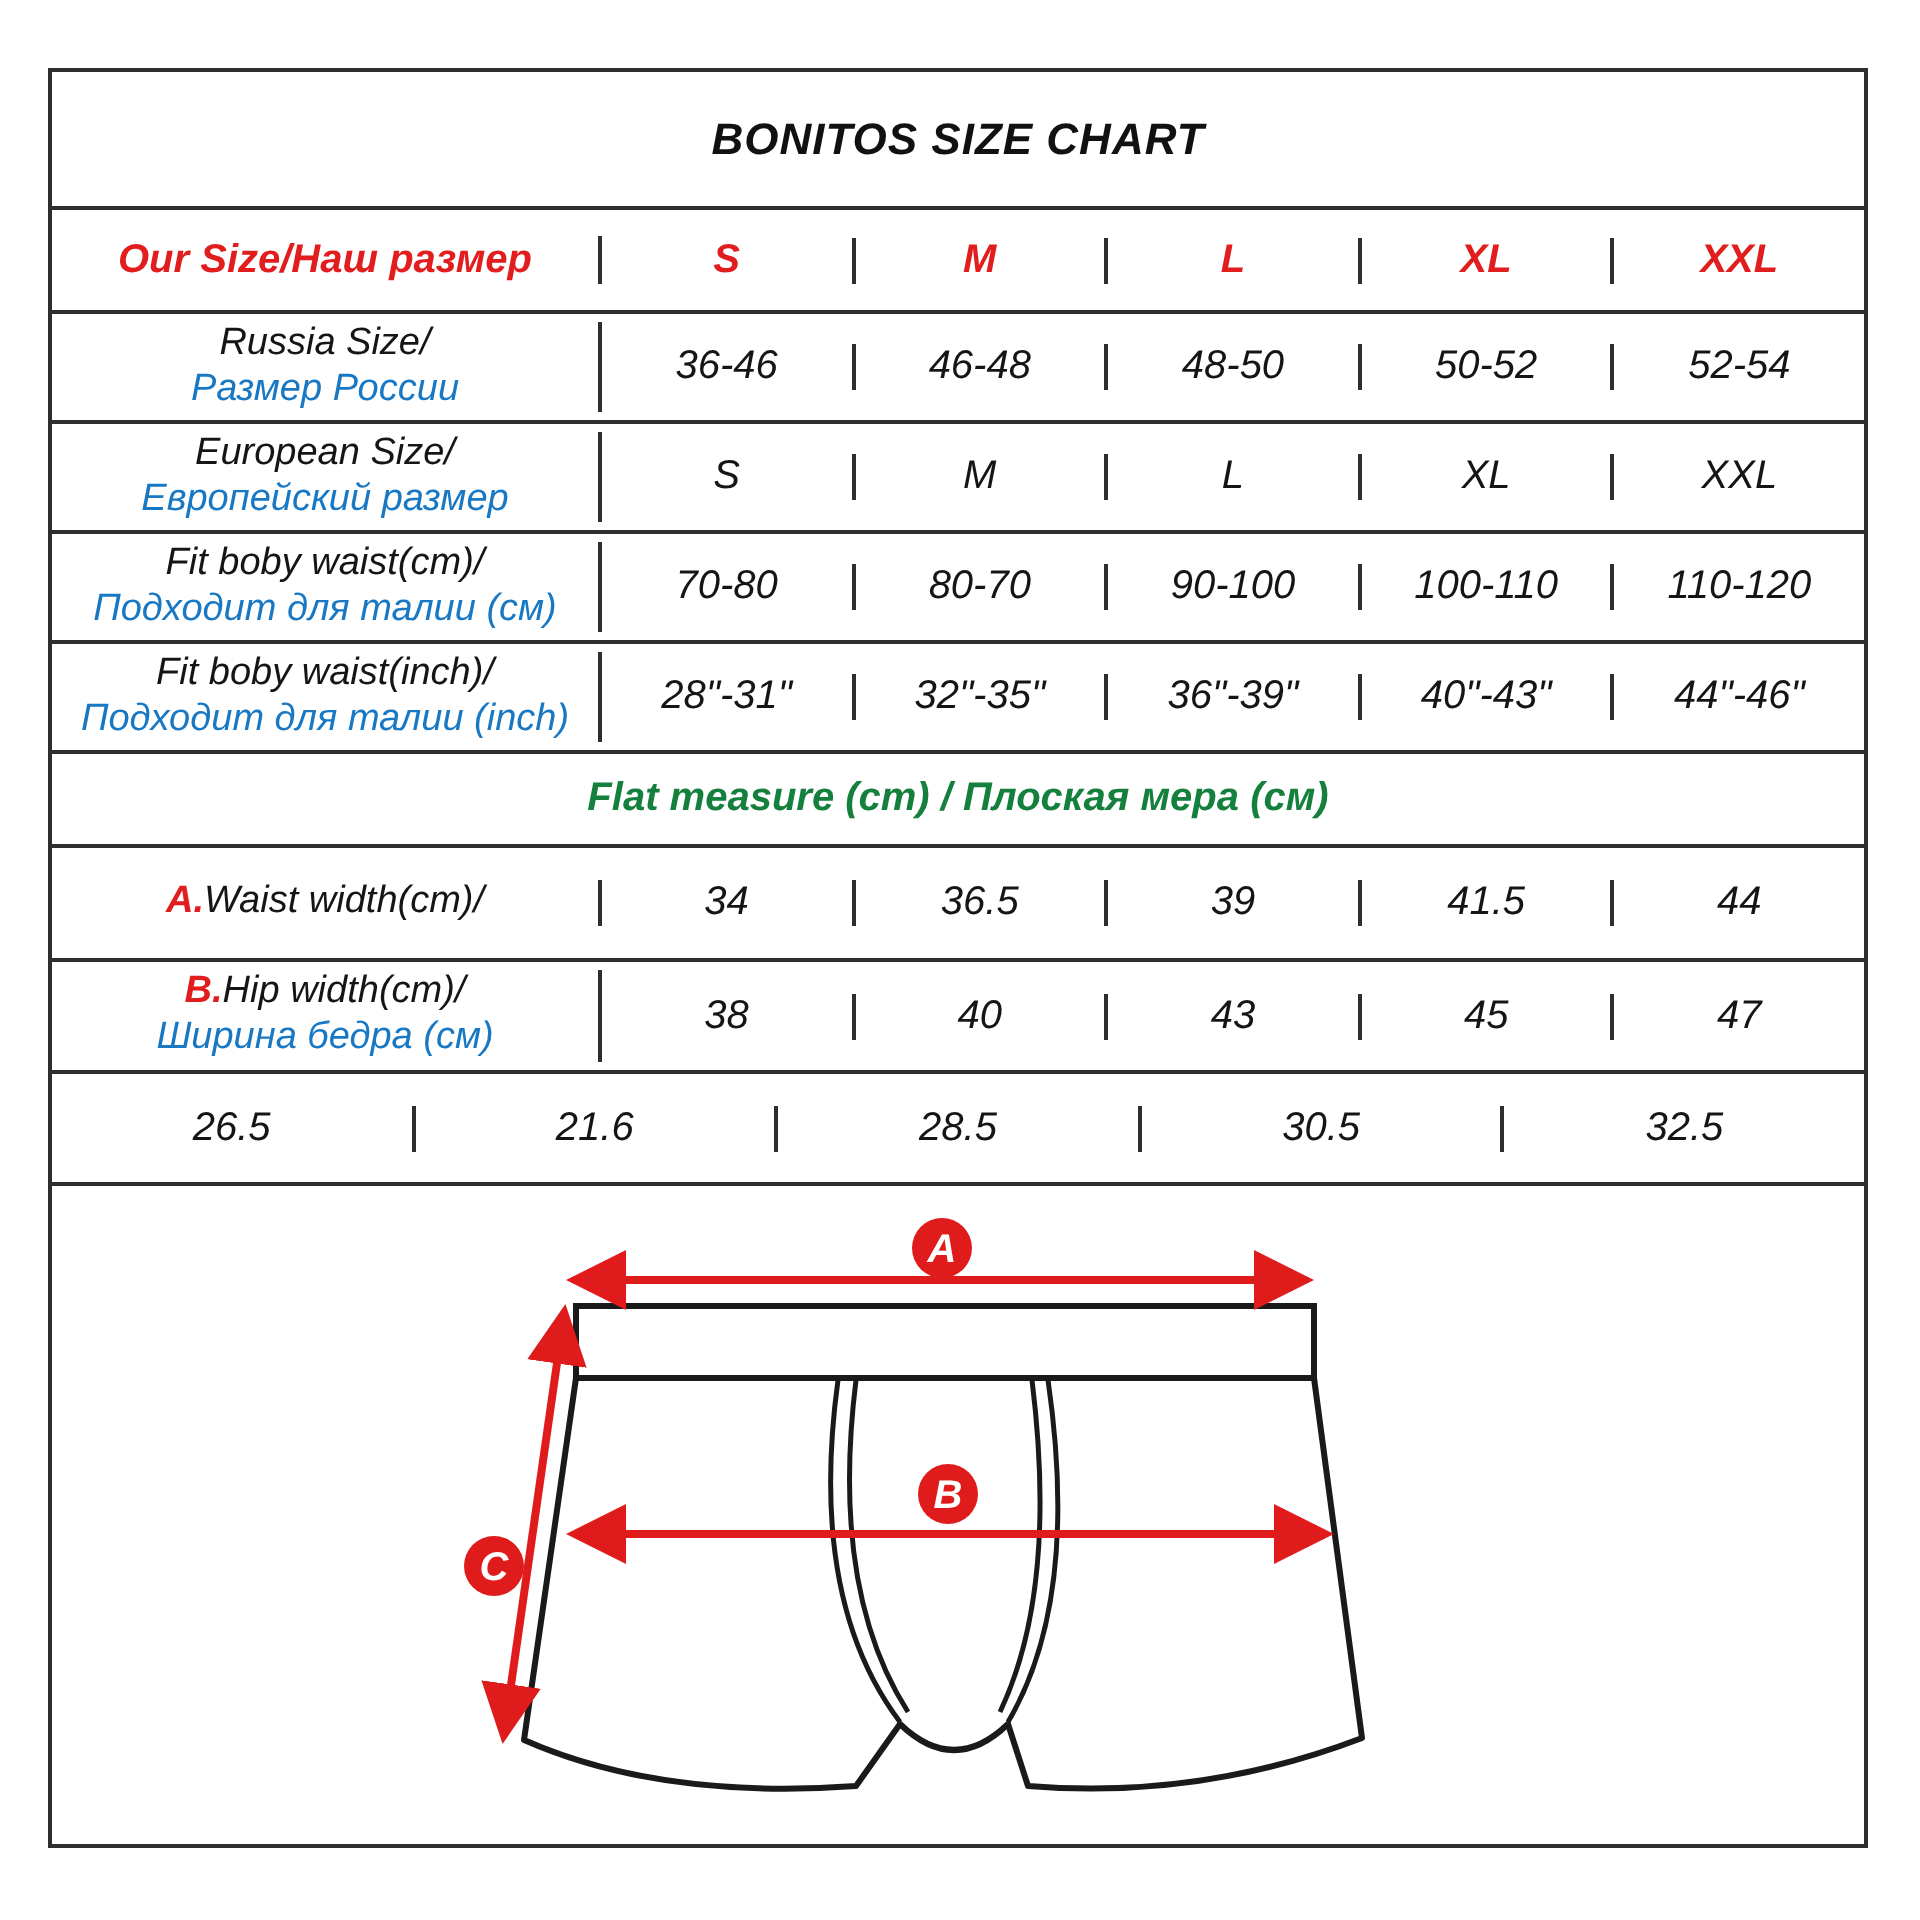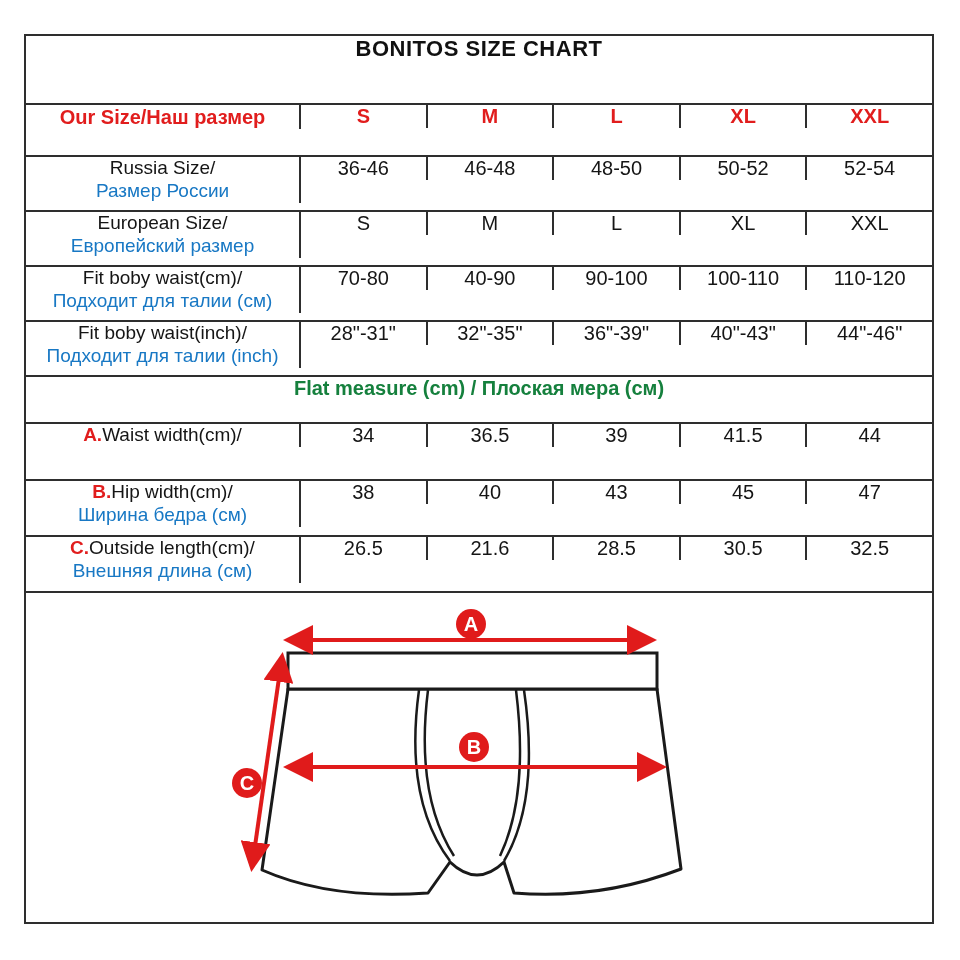--- a/index.html
+++ b/index.html
@@ -1,20 +1,20 @@
 <!DOCTYPE html>
 <html><head>
 <meta charset="utf-8">
 <style>
   html,body{margin:0;padding:0;background:#ffffff;}
   .page{position:relative;width:960px;height:960px;background:#fff;overflow:hidden;
         font-family:"Liberation Sans",sans-serif;color:#151515;}
   .frame{position:absolute;left:24px;top:34px;width:910px;height:890px;
          border:2px solid #2e2e2e;box-sizing:border-box;background:#fff;display:flex;flex-direction:column;}
-  .row{display:flex;flex-direction:row;border-bottom:2px solid #2e2e2e;box-sizing:border-box;align-items:flex-start;}
+  .row{display:flex;flex-direction:row;border-bottom:2px solid #2e2e2e;box-sizing:border-box;align-items:center;font-style:italic;}
   .r-title{height:69px;}
   .r-head{height:52px;}
   .r-std{height:55px;}
   .r-sec{height:47px;}
   .r-a{height:57px;}
   .r-b{height:56px;}
   .r-c{height:56px;}
   .r-diag{flex:1;border-bottom:none;position:relative;}
   .full-cell{flex:1;display:flex;align-items:center;justify-content:center;}
   .title-text{font-size:22px;font-weight:bold;color:#111;letter-spacing:.5px;}
@@ -112,21 +112,21 @@
 
     <div class="row r-std">
       <div class="c-label">
         <span class="line-en">Fit boby waist(cm)/</span>
         <span class="line-ru">Подходит для талии (см)</span>
       </div>
       <div class="c-val">
           <span>70-80</span>
         </div>
       <div class="c-val">
-          <span>40-90</span>
+          <span>80-70</span>
         </div>
       <div class="c-val">
           <span>90-100</span>
         </div>
       <div class="c-val">
           <span>100-110</span>
         </div>
       <div class="c-val last">
           <span>110-120</span>
         </div>
@@ -197,24 +197,20 @@
         </div>
       <div class="c-val">
           <span>45</span>
         </div>
       <div class="c-val last">
           <span>47</span>
         </div>
     </div>
 
     <div class="row r-c">
-      <div class="c-label">
-        <span class="line-en"><span class="letter-red">C.</span><span>Outside length(cm)/</span></span>
-        <span class="line-ru">Внешняя длина (см)</span>
-      </div>
       <div class="c-val">
           <span>26.5</span>
         </div>
       <div class="c-val">
           <span>21.6</span>
         </div>
       <div class="c-val">
           <span>28.5</span>
         </div>
       <div class="c-val">

